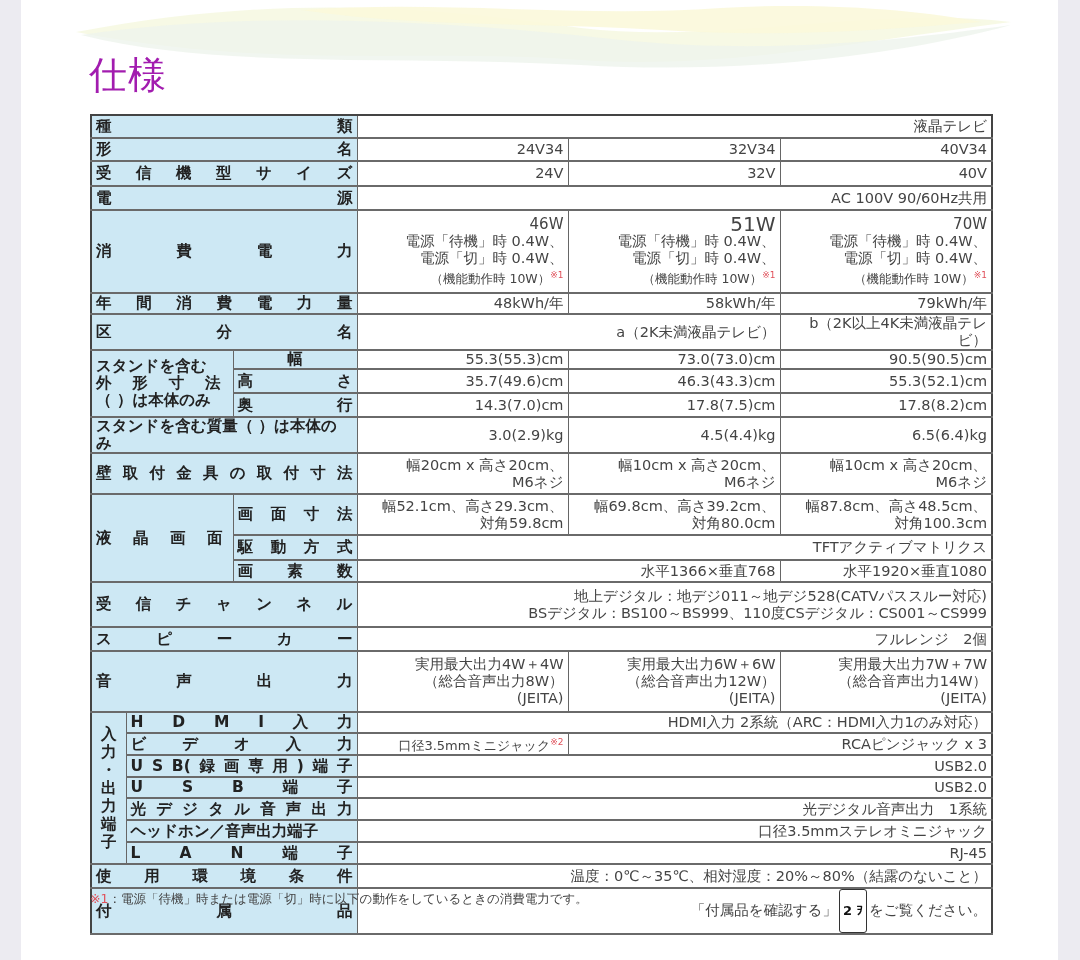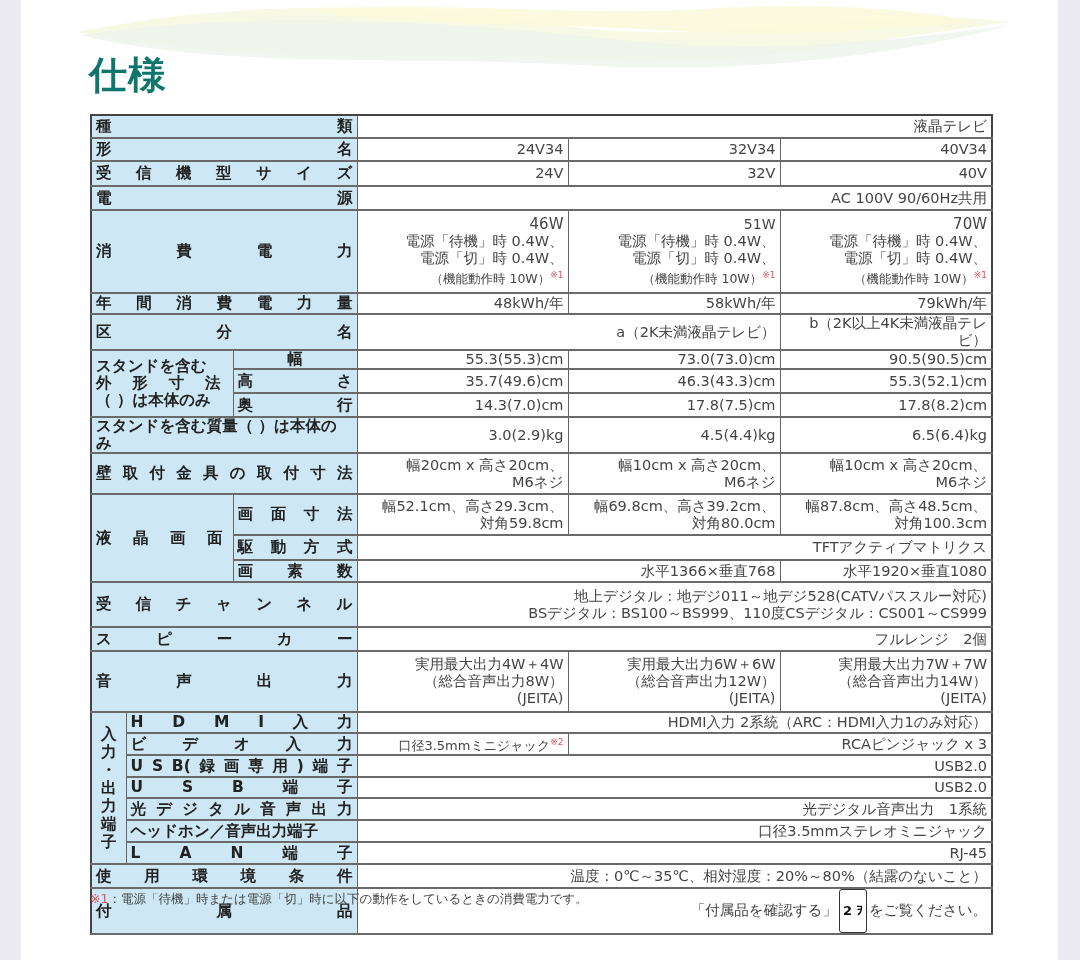--- a/index.html
+++ b/index.html
@@ -1,20 +1,20 @@
 <!DOCTYPE html>
 <html><head>
 <meta charset="utf-8">
 <style>
   * { box-sizing: border-box; margin: 0; padding: 0; }
   html, body { width: 1080px; height: 960px; overflow: hidden; background: #ecebf1; }
   body { font-family: "DejaVu Sans", "Liberation Sans", sans-serif; color: #333; position: relative; }
   .page { position: absolute; left: 21px; top: 0; width: 1037px; height: 960px; background: #ffffff; }
   .wave { position: absolute; left: 0; top: 0; width: 1037px; height: 80px; }
-  .title { position: absolute; left: 68px; top: 50px; font-size: 38px; color: #0f766e; font-weight: bold; letter-spacing: 1px; }
+  .title { position: absolute; left: 68px; top: 50px; font-size: 38px; color: #a21caf; font-weight: normal; letter-spacing: 1px; }
 
   table.spec { position: absolute; left: 69px; top: 114px; width: 901px; border-collapse: collapse;
     table-layout: fixed; border: 2px solid #444; font-size: 14.5px; }
   table.spec td { border: 1px solid #666; border-bottom: 2px solid #6a6a6a; padding: 0 4px; vertical-align: middle; line-height: 17px; }
   td.lbl { background: #cde8f4; color: #222; font-weight: bold; font-size: 15.5px; }
   td.val { background: #fff; text-align: right; color: #444; font-weight: normal; }
   .spread { display: flex; justify-content: space-between; align-items: center; width: 100%; }
   .spread span { display: inline-block; }
   .sub { font-size: 12.5px; }
   .note-mark { color: #e0505a; font-size: 9px; vertical-align: super; }
@@ -107,21 +107,21 @@
               <span>力</span>
             </div>
           </td>
       <td class="val">
         <div style="font-size:15px">46W</div>
         <div>電源「待機」時 0.4W、</div>
         <div>電源「切」時 0.4W、</div>
         <div class="sub"><span>（機能動作時 10W）</span><span class="note-mark">※1</span></div>
       </td>
       <td class="val">
-        <div style="font-size:14px">51W</div>
+        <div style="font-size:20px">51W</div>
         <div>電源「待機」時 0.4W、</div>
         <div>電源「切」時 0.4W、</div>
         <div class="sub"><span>（機能動作時 10W）</span><span class="note-mark">※1</span></div>
       </td>
       <td class="val">
         <div style="font-size:15px">70W</div>
         <div>電源「待機」時 0.4W、</div>
         <div>電源「切」時 0.4W、</div>
         <div class="sub"><span>（機能動作時 10W）</span><span class="note-mark">※1</span></div>
       </td>

